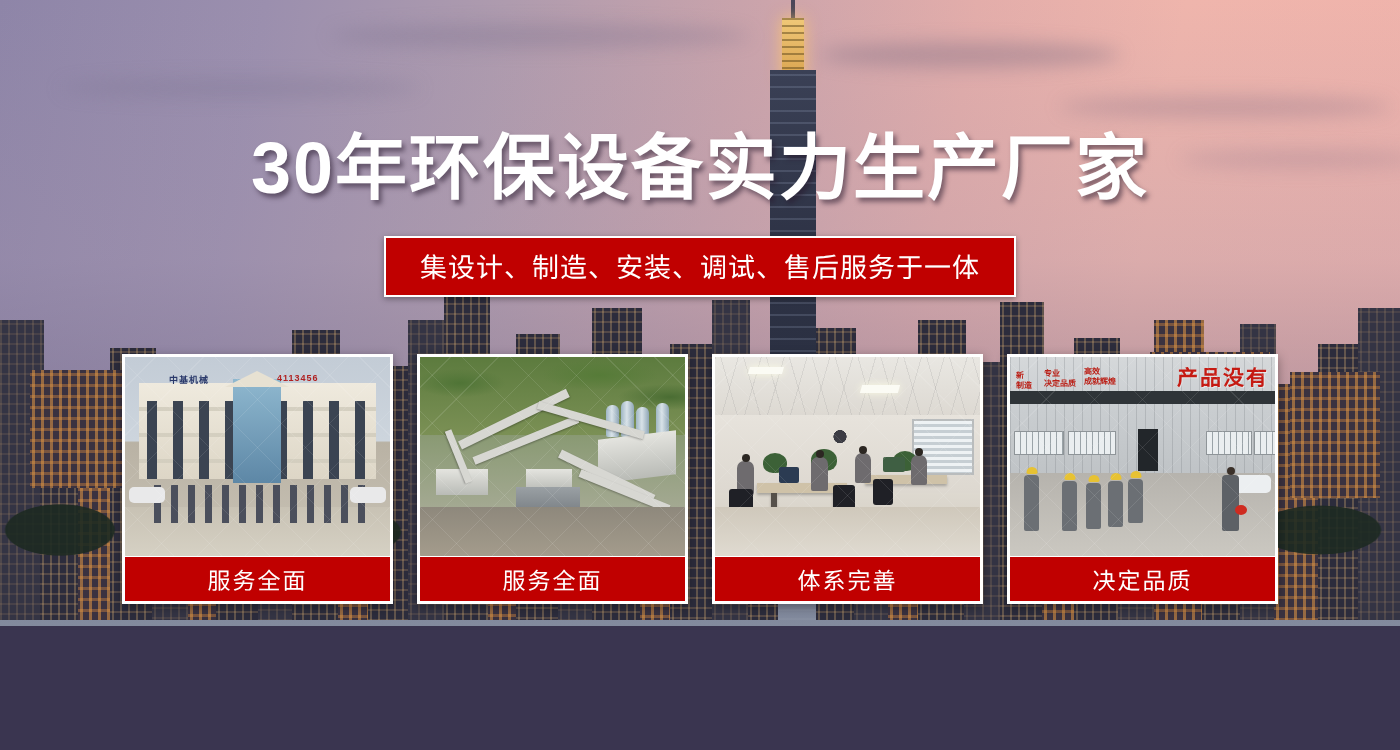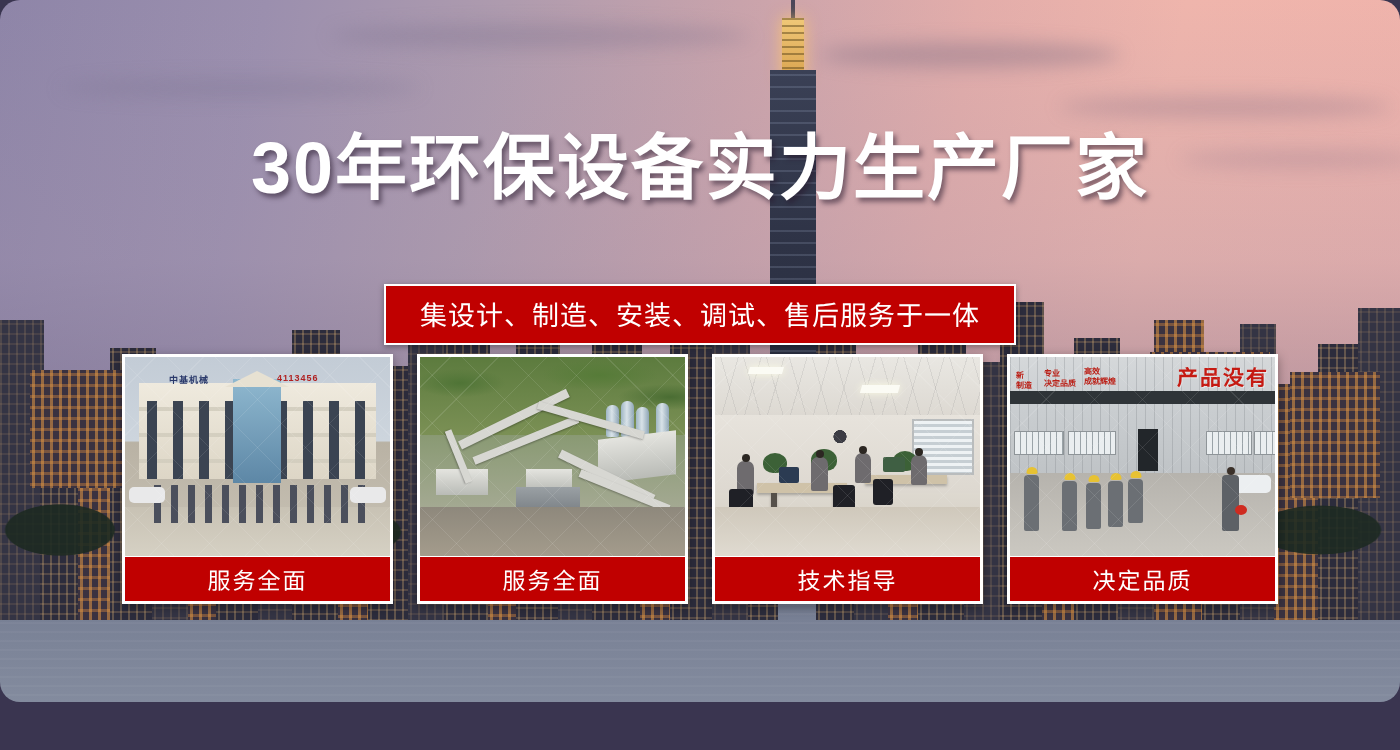--- a/index.html
+++ b/index.html
@@ -2,21 +2,21 @@
 <html lang="zh-CN"><head>
 <meta charset="utf-8">
 <title>Banner</title>
 <style>
   html,body{margin:0;padding:0;}
   body{
     width:1400px;height:750px;overflow:hidden;
     font-family:"Liberation Sans","DejaVu Sans",sans-serif;
     background:#3a3550;
   }
-  .stage{position:relative;width:1400px;height:702px;overflow:hidden;border-radius:20px;}
+  .stage{position:relative;width:1400px;height:626px;overflow:hidden;}
 
   
   .sky{
     position:absolute;left:0;top:0;width:1400px;height:470px;
     background:
       linear-gradient(180deg,
         rgba(150,140,170,0.0) 0%,
         rgba(160,145,170,0.25) 55%,
         rgba(120,110,140,0.55) 100%),
       linear-gradient(100deg,
@@ -110,21 +110,20 @@
   }
   .subbar{
     position:absolute;left:50%;transform:translateX(-50%);
     top:236px;
     background:#c00000;
     border:2px solid #ffffff;
     padding:8px 34px 10px;
     color:#ffffff;font-size:27px;font-weight:400;letter-spacing:1px;
     white-space:nowrap;
     box-shadow:0 2px 6px rgba(0,0,0,.35);
-    margin-top:48px;
   }
 
   
   .cards{
     position:absolute;left:122px;top:354px;
     width:1156px;height:250px;
     display:flex;justify-content:space-between;align-items:center;
   }
   .card{
     width:271px;height:250px;
@@ -372,21 +371,21 @@
         <div class="person" style="left:140px;top:96px;width:16px;height:30px;"></div>
         <div class="person" style="left:196px;top:98px;width:16px;height:30px;"></div>
         <div class="mon" style="left:64px;top:110px;width:20px;height:16px;"></div>
         <div class="mon" style="left:168px;top:100px;width:22px;height:15px;background:#3f5f43;"></div>
         <div class="chair" style="left:14px;top:132px;width:24px;height:30px;"></div>
         <div class="chair" style="left:118px;top:128px;width:22px;height:28px;"></div>
         <div class="chair" style="left:158px;top:122px;width:20px;height:26px;"></div>
         <div class="floor"></div>
         <div class="wm"></div>
       </div>
-      <div class="cap">技术指导</div>
+      <div class="cap">体系完善</div>
     </div>
 
     <div class="card">
       <div class="photo p4">
         <div class="hall"></div>
         <div class="bigsign">产品没有</div>
         <div class="smallsign" style="left:6px;top:14px;">新<br>制造</div>
         <div class="smallsign" style="left:34px;top:12px;">专业<br>决定品质</div>
         <div class="smallsign" style="left:74px;top:10px;">高效<br>成就辉煌</div>
         <div class="band"></div>

